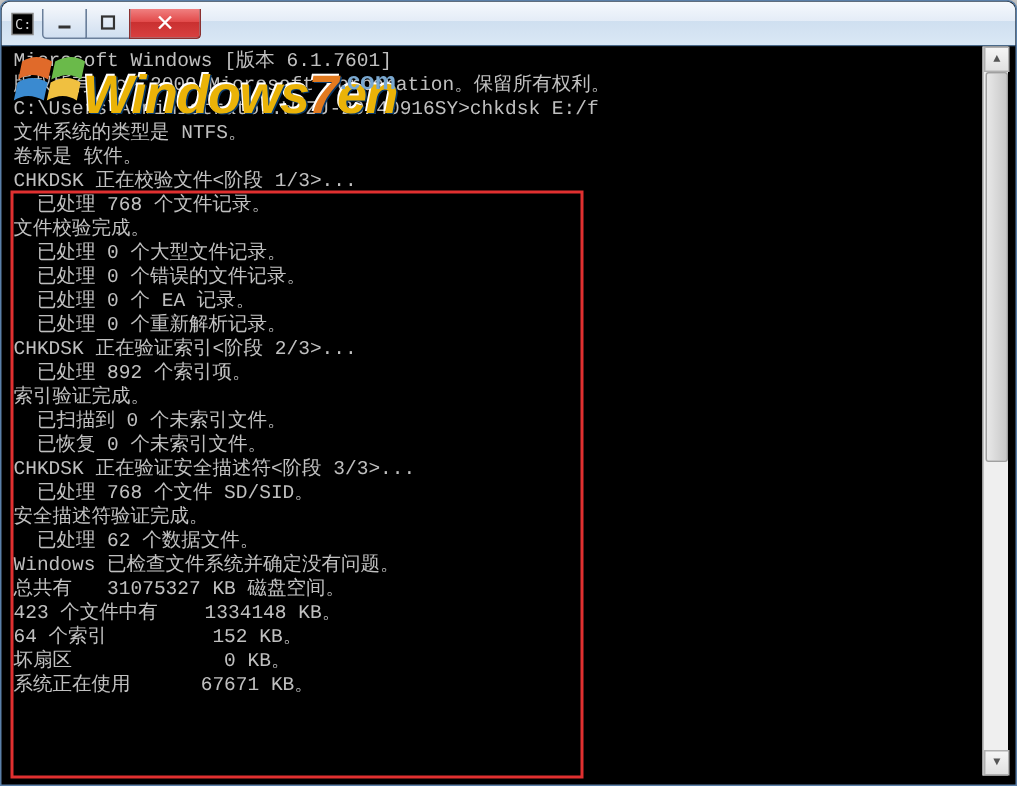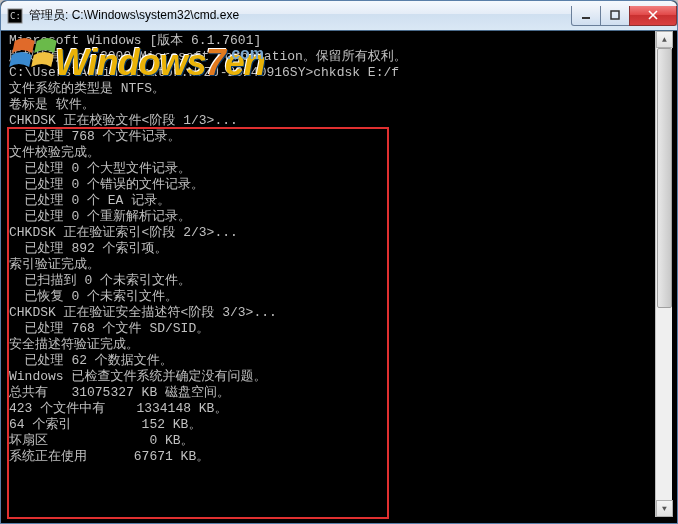--- a/index.html
+++ b/index.html
@@ -165,21 +165,20 @@
 
 <div class="window">
 
   <div class="titlebar">
     <span class="app-icon">
       <svg viewBox="0 0 16 16">
           <rect x="1" y="1" width="14" height="14" fill="#000" stroke="#888"></rect>
           <text x="3" y="11" font-size="9" fill="#ccc" font-family="monospace">C:</text>
         </svg>
     </span>
-    <span class="title-text">管理员: C:\Windows\system32\cmd.exe</span>
     <div class="win-buttons">
       <div class="win-btn min">
         <svg viewBox="0 0 10 10">
             <rect x="1" y="7" width="8" height="2" fill="#333"></rect>
           </svg>
       </div>
       <div class="win-btn max">
         <svg viewBox="0 0 10 10">
             <rect x="1" y="1" width="8" height="8" fill="none" stroke="#333" stroke-width="1.5"></rect>
           </svg>

